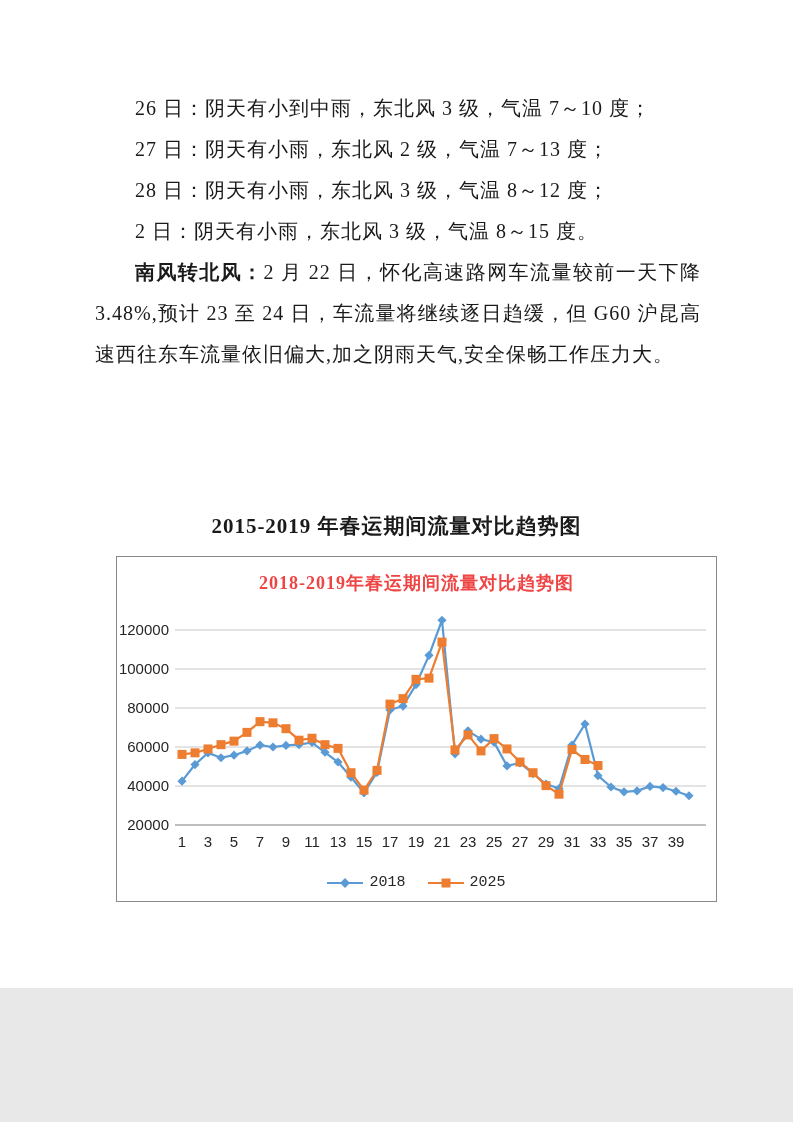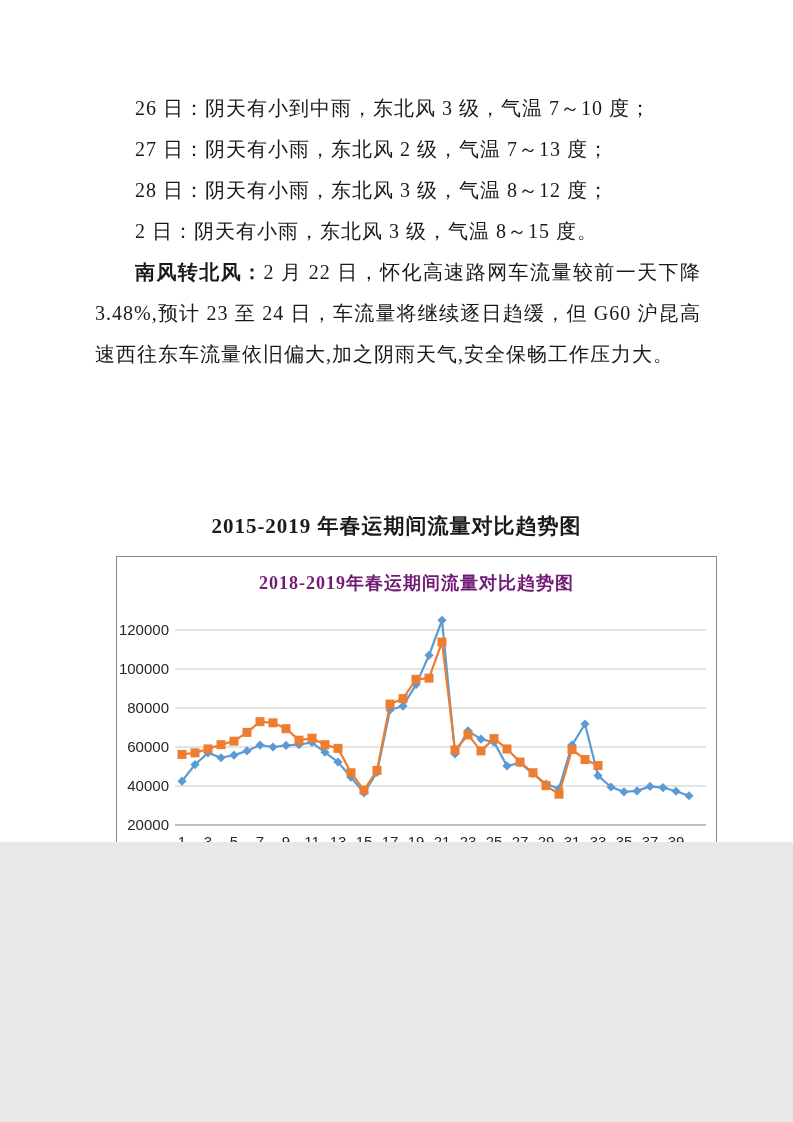--- a/index.html
+++ b/index.html
@@ -1,18 +1,18 @@
 <!DOCTYPE html>
 <html><head>
 <meta charset="utf-8">
 <style>
   html,body{margin:0;padding:0;background:#e8e8e8;}
   .page{
     position:relative;
-    width:793px;height:842px;
+    width:793px;height:988px;
     margin:0 auto;
     background:#ffffff;
     overflow:hidden;
     font-family:"Liberation Serif","DejaVu Serif",serif;
     color:#1a1a1a;
   }
   .body-text{
     position:absolute;
     left:95px;top:88px;width:606px;
     font-size:20px;line-height:41px;
@@ -36,28 +36,28 @@
     box-sizing:border-box;
     border:1px solid #8a8a8a;
     background:#ffffff;
   }
   .chart-title{
     position:absolute;
     left:0;top:14px;width:100%;
     text-align:center;
     font-size:18px;font-weight:bold;
     letter-spacing:1px;
-    color:#701a75;
+    color:#ef4444;
   }
   .plot-svg{position:absolute;left:0;top:0;}
   .chart-legend{
     position:absolute;
     left:0;bottom:10px;width:100%;
     display:flex;justify-content:center;gap:22px;
-    font-family:Liberation Sans, sans-serif;
+    font-family:Liberation Mono, monospace;
     font-size:15px;color:#262626;
   }
   .legend-item{display:flex;align-items:center;gap:6px;}
 </style>
 </head>
 <body>
 
 <div class="page">
 
   <div class="body-text">

